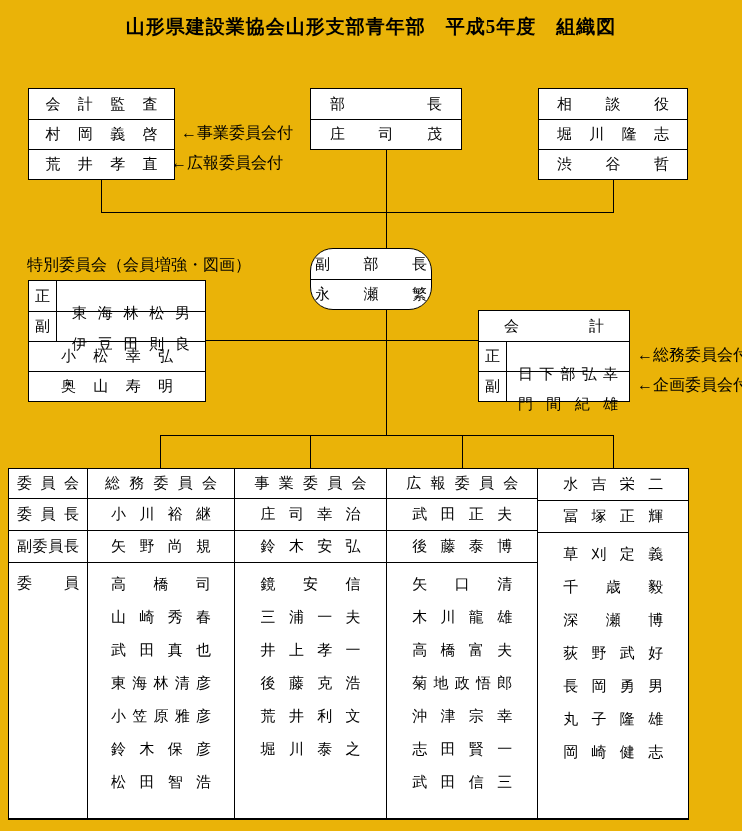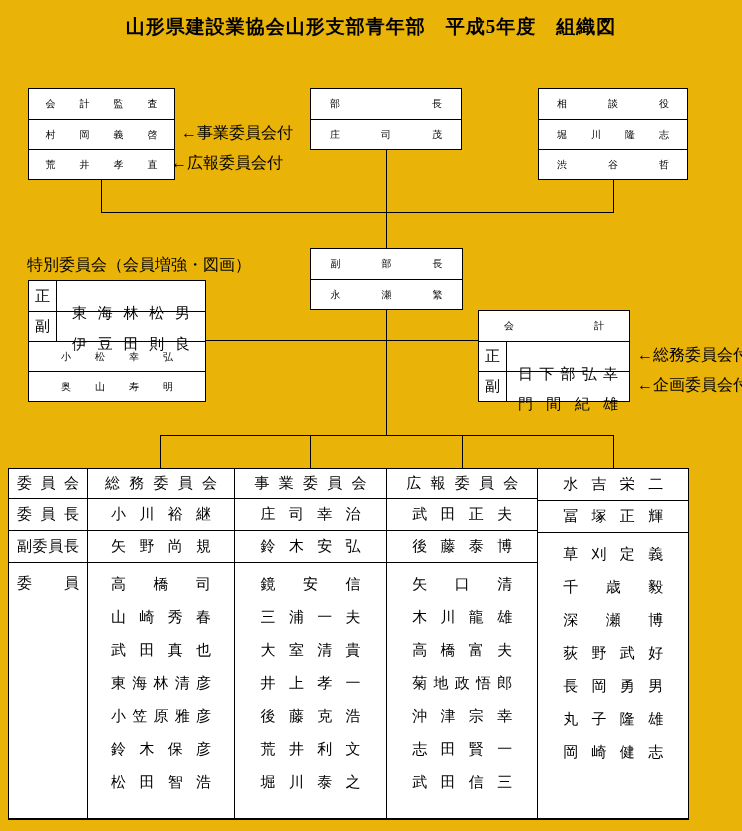--- a/index.html
+++ b/index.html
@@ -11,21 +11,21 @@
   }
   .canvas { position:relative; width:742px; height:831px; background:#eab308; overflow:hidden; }
 
   .title {
     position:absolute; top:14px; left:0; width:742px;
     text-align:center; font-size:19px; font-weight:bold; letter-spacing:1px;
   }
 
   
   .box { position:absolute; border:1px solid #000; background:#fff; }
-  .brow { display:flex; align-items:center; justify-content:center; height:30px; font-size:10px;font-family:Liberation Mono, monospace; }
+  .brow { display:flex; align-items:center; justify-content:center; height:30px; font-size:15px;font-family:Liberation Mono, monospace; }
   .brow + .brow { border-top:1px solid #000; }
   .rrow { display:flex; align-items:stretch; height:30px; font-size:15px; }
   .rrow + .rrow, .brow + .rrow, .rrow + .brow { border-top:1px solid #000; }
   .role { flex:0 0 28px; border-right:1px solid #000; display:flex; align-items:center; justify-content:center; }
   .namecell { flex:1; display:flex; align-items:center; justify-content:center;margin-top:32px; }
 
   
   .j { display:inline-block; text-align:justify; text-align-last:justify; -moz-text-align-last:justify; }
   .w62 { width:62px; } .w100 { width:100px; } .w112 { width:112px; } .w118 { width:118px; }
 
@@ -123,21 +123,21 @@
         </div>
     </div>
     <div class="brow">
       <span class="j w112">小松幸弘</span>
     </div>
     <div class="brow">
       <span class="j w112">奥山寿明</span>
     </div>
   </div>
 
-  <div class="box" style="left:310px; top:248px; width:153px;">
+  <div class="box" style="left:310px; top:248px; width:122px;border-radius:23px;">
     <div class="brow">
       <span class="j w112">副部長</span>
     </div>
     <div class="brow">
       <span class="j w112">永瀬繁</span>
     </div>
   </div>
 
   <div class="box" style="left:478px; top:310px; width:152px;">
     <div class="brow">
@@ -222,23 +222,20 @@
           <span class="j w100">鈴木安弘</span>
         </div>
       <div class="members">
           <div class="mrow">
             <span class="j w100">鏡安信</span>
           </div>
           <div class="mrow">
             <span class="j w100">三浦一夫</span>
           </div>
           <div class="mrow">
-            <span class="j w100">大室清貴</span>
-          </div>
-          <div class="mrow">
             <span class="j w100">井上孝一</span>
           </div>
           <div class="mrow">
             <span class="j w100">後藤克浩</span>
           </div>
           <div class="mrow">
             <span class="j w100">荒井利文</span>
           </div>
           <div class="mrow">
             <span class="j w100">堀川泰之</span>

